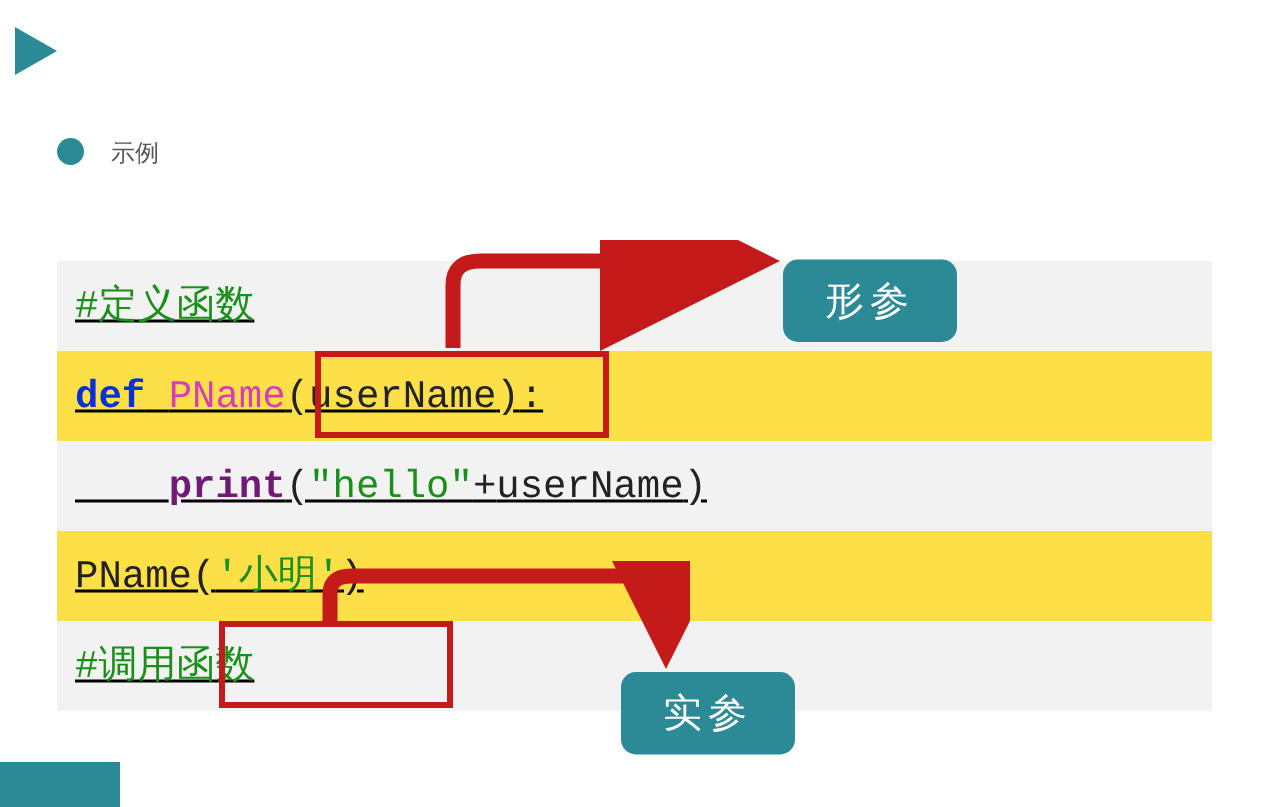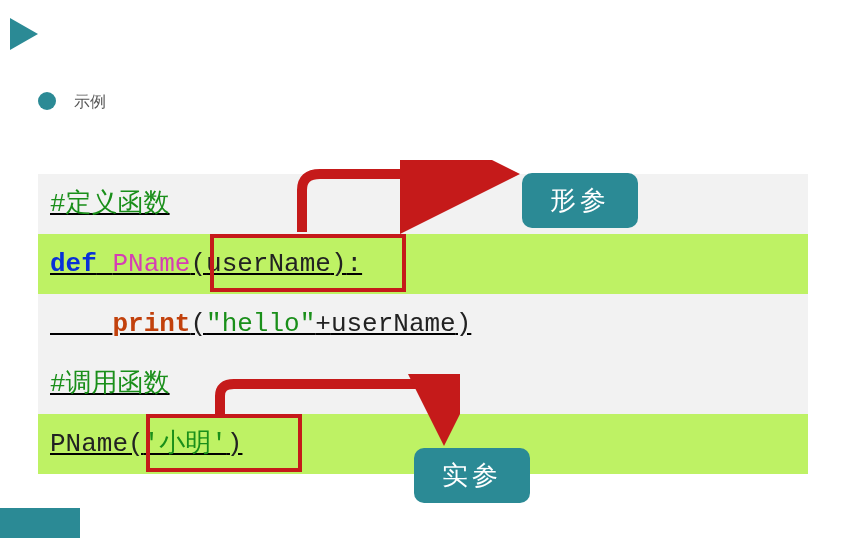--- a/index.html
+++ b/index.html
@@ -52,28 +52,28 @@
     font-size: 26px;
   }
   .code-line {
     height: 60px;
     line-height: 60px;
     padding-left: 12px;
     white-space: pre;
     text-decoration: underline;
   }
   .row-a { background: #f2f2f2; }
-  .row-b { background: #bef264; }
+  .row-b { background: #fde047; }
   .c-comment { color: #1a8f1a; }
   .c-keyword { color: #0830d8; font-weight: bold; }
   .c-func    { color: #d63eb4; }
   .c-punct   { color: #222; }
   .c-ident   { color: #222; }
   .c-str     { color: #1a8f1a; }
-  .c-print   { color: #c2410c; font-weight: bold; margin-top: 33px; }
+  .c-print   { color: #701a75; font-weight: bold; margin-top: 33px; }
 
   .hl-box {
     position: absolute;
     border: 4px solid #c51a1a;
     pointer-events: none;
   }
   .pill {
     position: absolute;
     background: #2b8a95;
     color: #fff;
@@ -104,22 +104,22 @@
 
 <div class="bullet-row">
   <div class="bullet-dot"></div>
   <div class="bullet-text">示例</div>
 </div>
 
 <div class="code-block">
   <div class="code-line row-a"><span class="c-comment">#定义函数</span></div>
   <div class="code-line row-b"><span class="c-keyword">def</span> <span class="c-func">PName</span><span class="c-punct">(</span><span class="c-ident">userName</span><span class="c-punct">)</span><span class="c-punct">:</span></div>
   <div class="code-line row-a">    <span class="c-print">print</span><span class="c-punct">(</span><span class="c-str">"hello"</span><span class="c-punct">+</span><span class="c-ident">userName</span><span class="c-punct">)</span></div>
+  <div class="code-line row-b"><span class="c-ident">PName</span><span class="c-punct">(</span><span class="c-str">'小明'</span><span class="c-punct">)</span></div>
   <div class="code-line row-a"><span class="c-comment">#调用函数</span></div>
-  <div class="code-line row-b"><span class="c-ident">PName</span><span class="c-punct">(</span><span class="c-str">'小明'</span><span class="c-punct">)</span></div>
 </div>
 
 <div class="hl-box" style="left:210px; top:234px; width:196px; height:58px;"></div>
 <div class="hl-box" style="left:146px; top:414px; width:156px; height:58px;"></div>
 
 <div class="pill" style="left:522px; top:173px;">形参</div>
 <div class="pill" style="left:414px; top:448px;">实参</div>
 
 <svg class="arrow" style="left:282px; top:160px; width:240px; height:80px;" viewBox="0 0 240 80">
   <defs>

